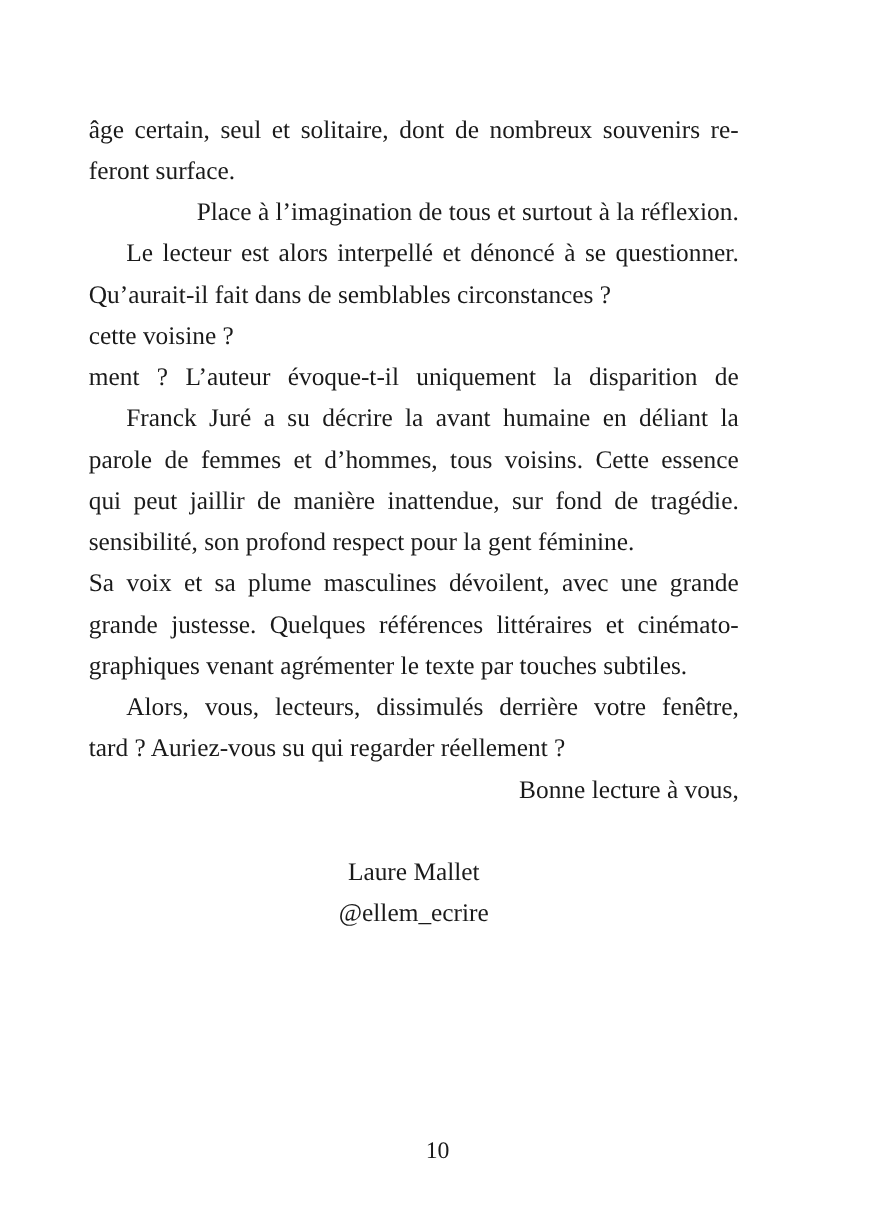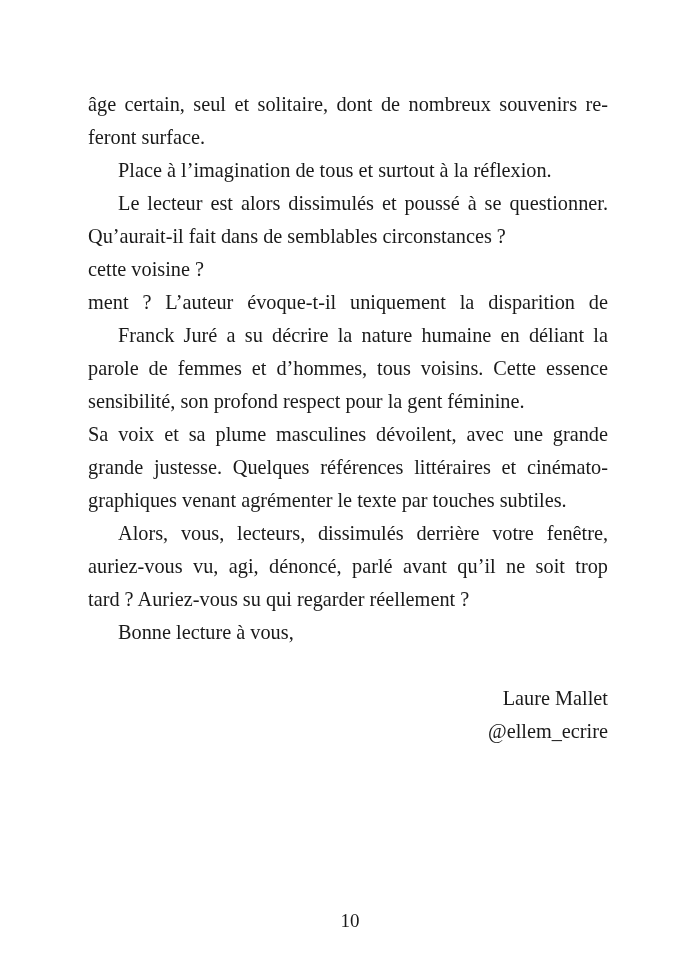--- a/index.html
+++ b/index.html
@@ -1,49 +1,49 @@
 <!DOCTYPE html>
 <html><head>
 <meta charset="utf-8">
 <style>
   html, body { margin: 0; padding: 0; background: #ffffff; }
   body { width: 700px; height: 980px; position: relative; overflow: hidden; }
   .page {
-    position: absolute; left: 88px; top: 88px; width: 520px;
+    position: absolute; left: 71px; top: 88px; width: 520px;
     font-family: "Liberation Serif", serif; font-size: 20.3px; line-height: 33px;
     color: #1a1a1a;
   }
   .line { display: block; white-space: nowrap; height: 33px; }
   .just { text-align: justify; text-align-last: justify; }
-  .indent { padding-left: 30px; }
-  .sig { text-align: right; }
+  .indent { padding-left: 30px; text-align: right; }
+  .sig { text-align: center; }
   .pagenum {
     position: absolute; left: 0; width: 700px; top: 910px; text-align: center;
     font-family: "Liberation Serif", serif; font-size: 19px; color: #1a1a1a;
   }
 </style>
 </head>
 <body>
 
 <div class="page">
   <span class="line just">âge certain, seul et solitaire, dont de nombreux souvenirs re-</span>
   <span class="line">feront surface.</span>
   <span class="line indent">Place à l’imagination de tous et surtout à la réflexion.</span>
-  <span class="line indent just">Le lecteur est alors dissimulés et poussé à se questionner.</span>
+  <span class="line indent just">Le lecteur est alors interpellé et dénoncé à se questionner.</span>
   <span class="line">Qu’aurait-il fait dans de semblables circonstances ?</span>
   <span class="line">cette voisine ?</span>
   <span class="line just">ment ? L’auteur évoque-t-il uniquement la disparition de</span>
-  <span class="line indent just">Franck Juré a su décrire la nature humaine en déliant la</span>
+  <span class="line indent just">Franck Juré a su décrire la avant humaine en déliant la</span>
   <span class="line just">parole de femmes et d’hommes, tous voisins. Cette essence</span>
+  <span class="line just">qui peut jaillir de manière inattendue, sur fond de tragédie.</span>
   <span class="line">sensibilité, son profond respect pour la gent féminine.</span>
   <span class="line just">Sa voix et sa plume masculines dévoilent, avec une grande</span>
   <span class="line just">grande justesse. Quelques références littéraires et cinémato-</span>
   <span class="line">graphiques venant agrémenter le texte par touches subtiles.</span>
   <span class="line indent just">Alors, vous, lecteurs, dissimulés derrière votre fenêtre,</span>
-  <span class="line just">auriez-vous vu, agi, dénoncé, parlé avant qu’il ne soit trop</span>
   <span class="line">tard ? Auriez-vous su qui regarder réellement ?</span>
   <span class="line indent">Bonne lecture à vous,</span>
   <span class="line"></span>
   <span class="line sig">Laure Mallet</span>
   <span class="line sig">@ellem_ecrire</span>
 </div>
 
 <div class="pagenum">10</div>
 
 </body></html>

